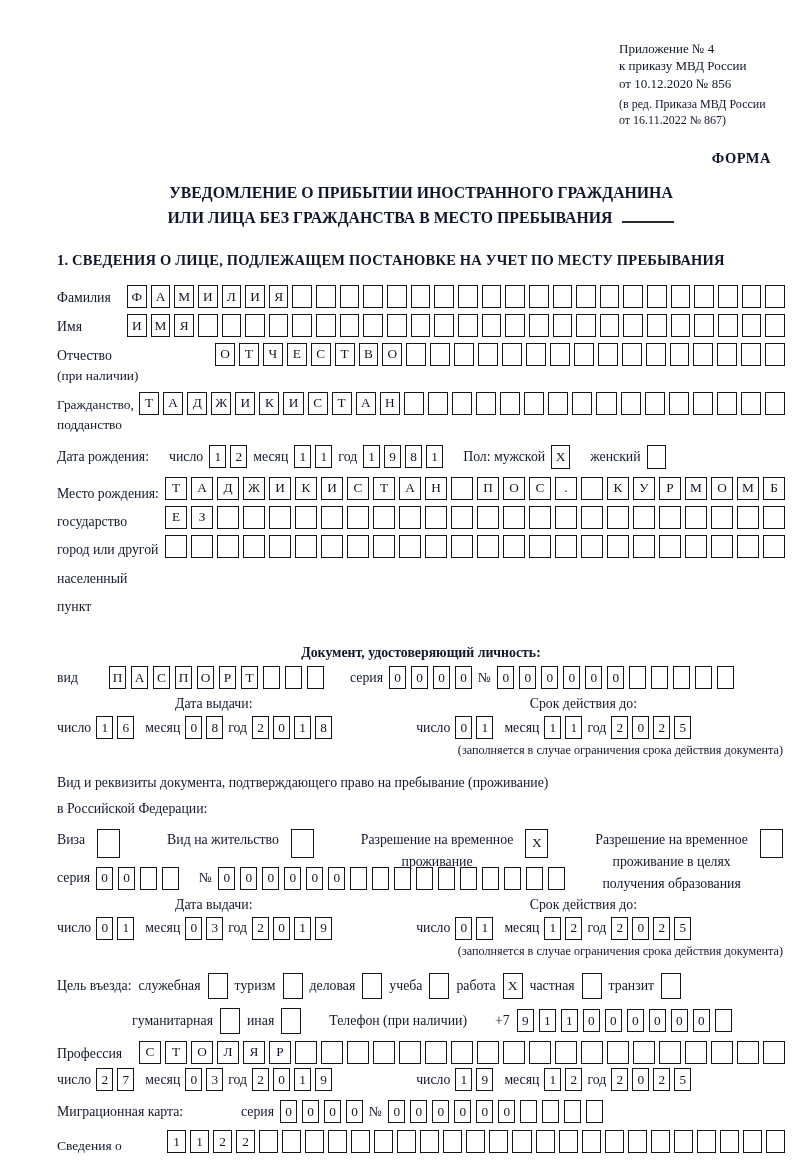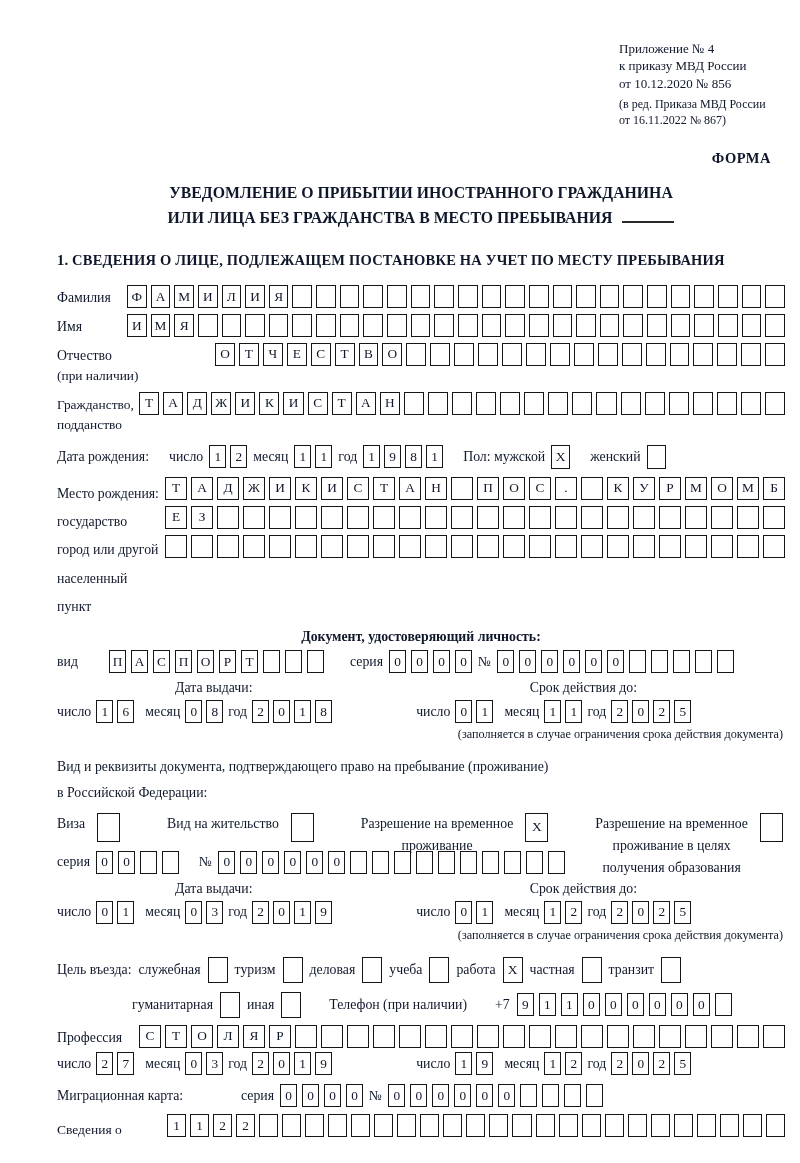--- a/index.html
+++ b/index.html
@@ -28,21 +28,21 @@
   .grid.fixed{flex:0 0 auto;}
   .grid.fixed .cell{flex:0 0 17px;width:17px;}
   .cb{flex:0 0 auto;width:19px;height:24px;border:1.5px solid #161616;box-sizing:border-box;
       display:inline-flex;align-items:center;justify-content:center;font-size:13.5px;}
   .cb.big{width:23px;height:29px;}
   .cb.mid{width:20px;height:26px;}
 
   .inline-row{display:flex;align-items:center;font-size:13.8px;gap:6px;}
   .sp8{width:8px;flex:0 0 auto;} .sp14{width:14px;flex:0 0 auto;}
 
-  .doc-heading{text-align:center;font-weight:bold;font-size:13.8px;margin-top:8px;}
+  .doc-heading{text-align:center;font-weight:bold;font-size:13.8px;margin-top:24px;}
 
   .dhead-row{display:flex;font-size:13.8px;margin-top:7px;}
   .dhead-row .h1{margin-left:118px;}
   .dhead-row .h2{margin-left:auto;margin-right:148px;}
   .dates-row{display:flex;align-items:center;margin-top:4px;font-size:13.8px;}
   .dgroup{display:flex;align-items:center;gap:5px;}
   .dgroup .dl{margin-left:6px;}
   .dates-row .right{margin-left:84px;}
   .note{text-align:right;font-size:12.2px;margin-top:4px;padding-right:2px;}
 

